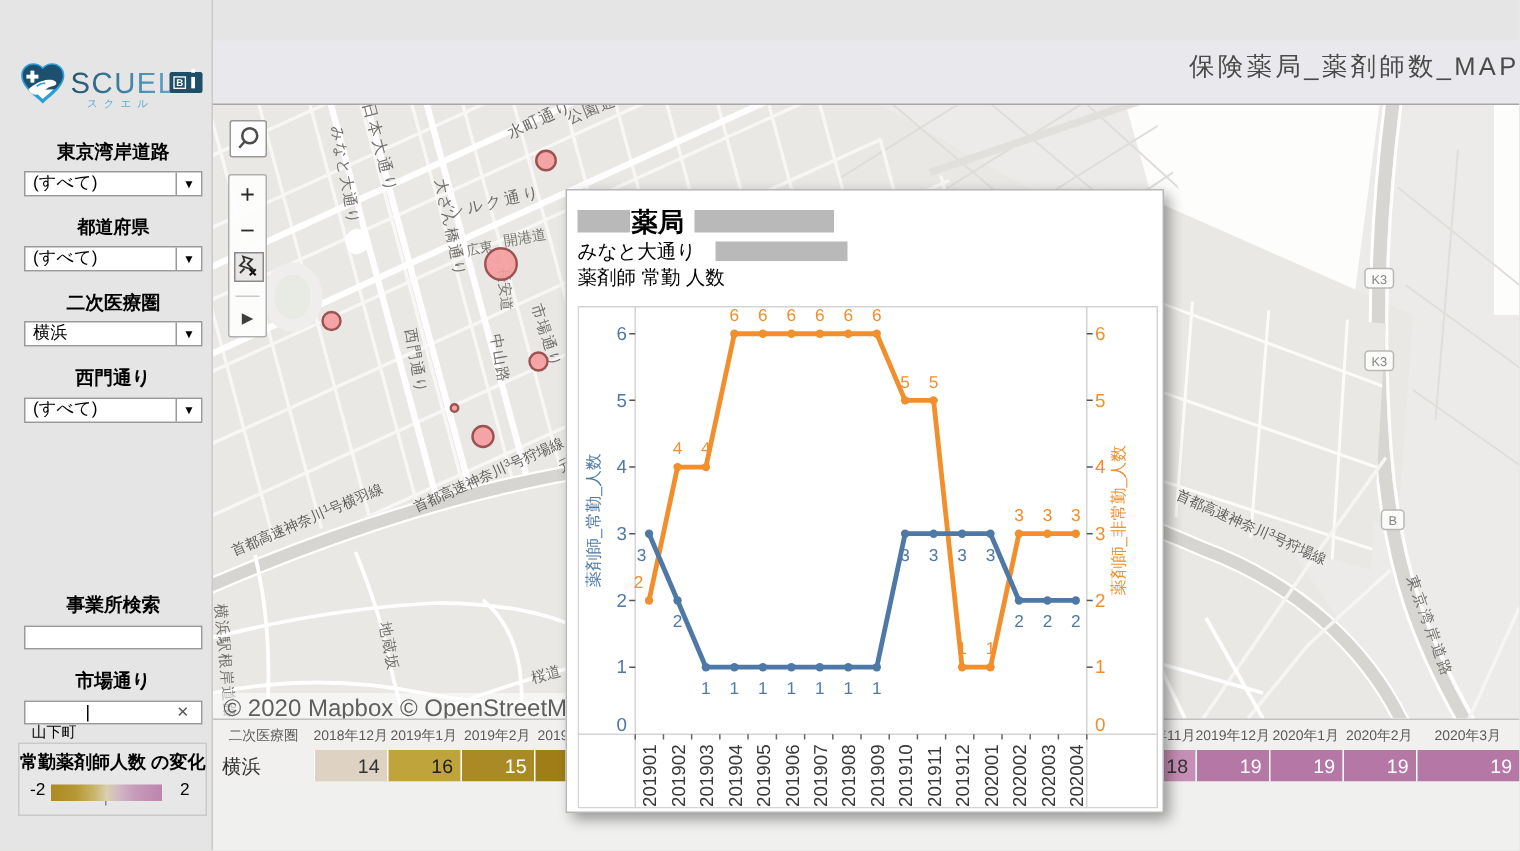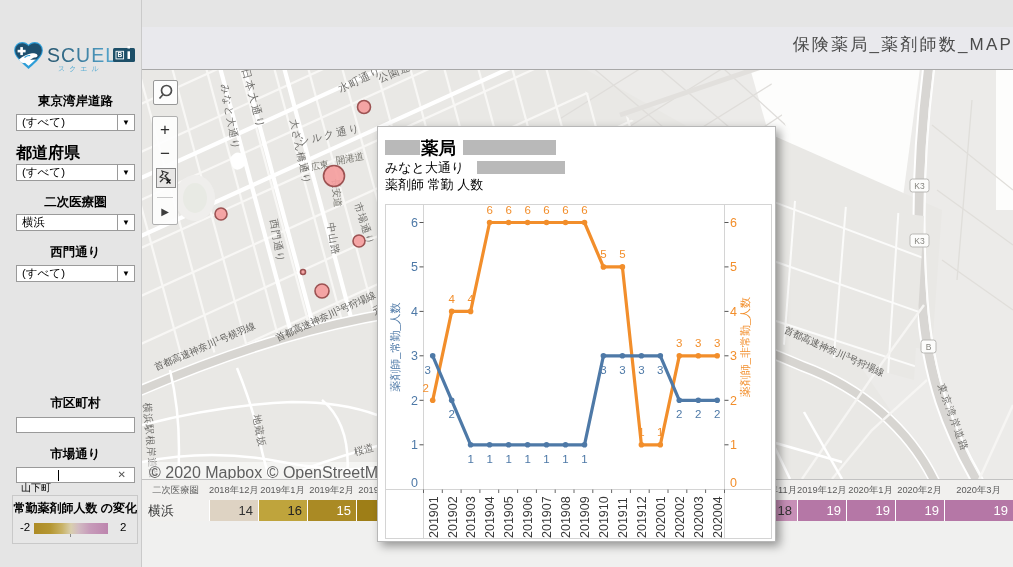--- a/index.html
+++ b/index.html
@@ -377,36 +377,36 @@
 <rect x="104" y="11.3" width="7.6" height="7.6" fill="none" stroke="#fff" stroke-width="0.9"></rect>
 <text x="107.8" y="17.4" font-size="6.5" font-weight="bold" fill="#fff" text-anchor="middle">B</text>
 <rect x="115.5" y="11.3" width="2.5" height="7.6" fill="#fff"></rect>
 <rect x="115.5" y="6" width="2.5" height="2.5" fill="#fff"></rect>
 </svg>
 <div style="position:absolute;left:16px;top:93px;width:119px;text-align:center;font-size:12.5px;font-weight:bold;color:#000">東京湾岸道路</div>
 <div style="position:absolute;left:16px;top:114px;width:119px;height:17px;background:#fff;border:1px solid #9a9a9a;box-sizing:border-box">
       <div style="position:absolute;left:5px;top:0;font-size:11.5px;line-height:15px;color:#000">(すべて)</div>
       <div style="position:absolute;right:0;top:0;width:16px;height:15px;border-left:1px solid #9a9a9a;text-align:center;font-size:8px;line-height:15px;color:#000">▼</div>
     </div>
-<div style="position:absolute;left:16px;top:143px;width:119px;font-size:16px;font-weight:bold;color:#000">都道府県</div>
+<div style="position:absolute;left:16px;top:143px;width:119px;text-align:center;font-size:12px;font-weight:bold;color:#000">都道府県</div>
 <div style="position:absolute;left:16px;top:164px;width:119px;height:17px;background:#fff;border:1px solid #9a9a9a;box-sizing:border-box">
       <div style="position:absolute;left:5px;top:0;font-size:11.5px;line-height:15px;color:#000">(すべて)</div>
       <div style="position:absolute;right:0;top:0;width:16px;height:15px;border-left:1px solid #9a9a9a;text-align:center;font-size:8px;line-height:15px;color:#000">▼</div>
     </div>
 <div style="position:absolute;left:16px;top:194px;width:119px;text-align:center;font-size:12.5px;font-weight:bold;color:#000">二次医療圏</div>
 <div style="position:absolute;left:16px;top:214px;width:119px;height:17px;background:#fff;border:1px solid #9a9a9a;box-sizing:border-box">
       <div style="position:absolute;left:5px;top:0;font-size:11.5px;line-height:15px;color:#000">横浜</div>
       <div style="position:absolute;right:0;top:0;width:16px;height:15px;border-left:1px solid #9a9a9a;text-align:center;font-size:8px;line-height:15px;color:#000">▼</div>
     </div>
 <div style="position:absolute;left:16px;top:244px;width:119px;text-align:center;font-size:12.5px;font-weight:bold;color:#000">西門通り</div>
 <div style="position:absolute;left:16px;top:265px;width:119px;height:17px;background:#fff;border:1px solid #9a9a9a;box-sizing:border-box">
       <div style="position:absolute;left:5px;top:0;font-size:11.5px;line-height:15px;color:#000">(すべて)</div>
       <div style="position:absolute;right:0;top:0;width:16px;height:15px;border-left:1px solid #9a9a9a;text-align:center;font-size:8px;line-height:15px;color:#000">▼</div>
     </div>
-<div style="position:absolute;left:16px;top:395px;width:119px;text-align:center;font-size:12.5px;font-weight:bold;color:#000">市区町村</div>
+<div style="position:absolute;left:16px;top:395px;width:119px;text-align:center;font-size:12.5px;font-weight:bold;color:#000">事業所検索</div>
 <div style="position:absolute;left:16px;top:417px;width:119px;height:16px;background:#fff;border:1px solid #9a9a9a;box-sizing:border-box"></div>
 <div style="position:absolute;left:16px;top:446px;width:119px;text-align:center;font-size:12.5px;font-weight:bold;color:#000">市場通り</div>
 <div style="position:absolute;left:16px;top:467px;width:119px;height:16px;background:#fff;border:1px solid #9a9a9a;box-sizing:border-box">
       <div style="position:absolute;left:4px;top:13px;font-size:10px;color:#000">山下町</div>
       <div style="position:absolute;left:41px;top:2px;width:1px;height:11px;background:#000"></div>
       <div style="position:absolute;right:8px;top:1px;font-size:10px;color:#555">✕</div>
     </div>
 <div style="position:absolute;left:12px;top:495px;width:126px;height:49px;border:1px solid #c9c9c9;background:#e7e7e7;box-sizing:border-box">
       <div style="position:absolute;left:0;top:4px;width:100%;text-align:right;font-size:12px;font-weight:bold;color:#000;white-space:nowrap">常勤薬剤師人数 の変化</div>
       <div style="position:absolute;left:21px;top:27px;width:74px;height:11px;background:linear-gradient(90deg,#ad8b25 0%,#b59733 22%,#c9b367 38%,#d9cfae 50%,#d2bbc2 60%,#c79cba 75%,#bd85ae 100%)"></div>

